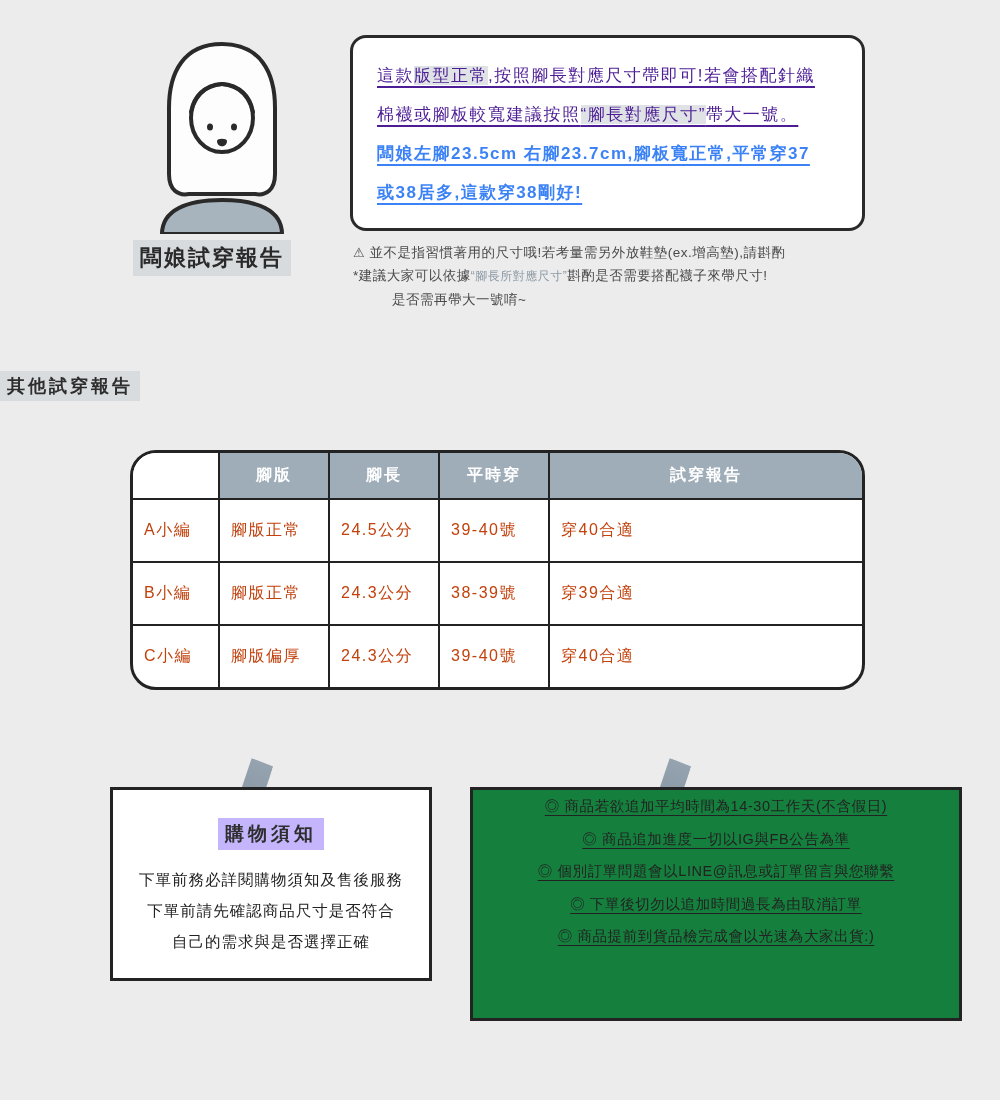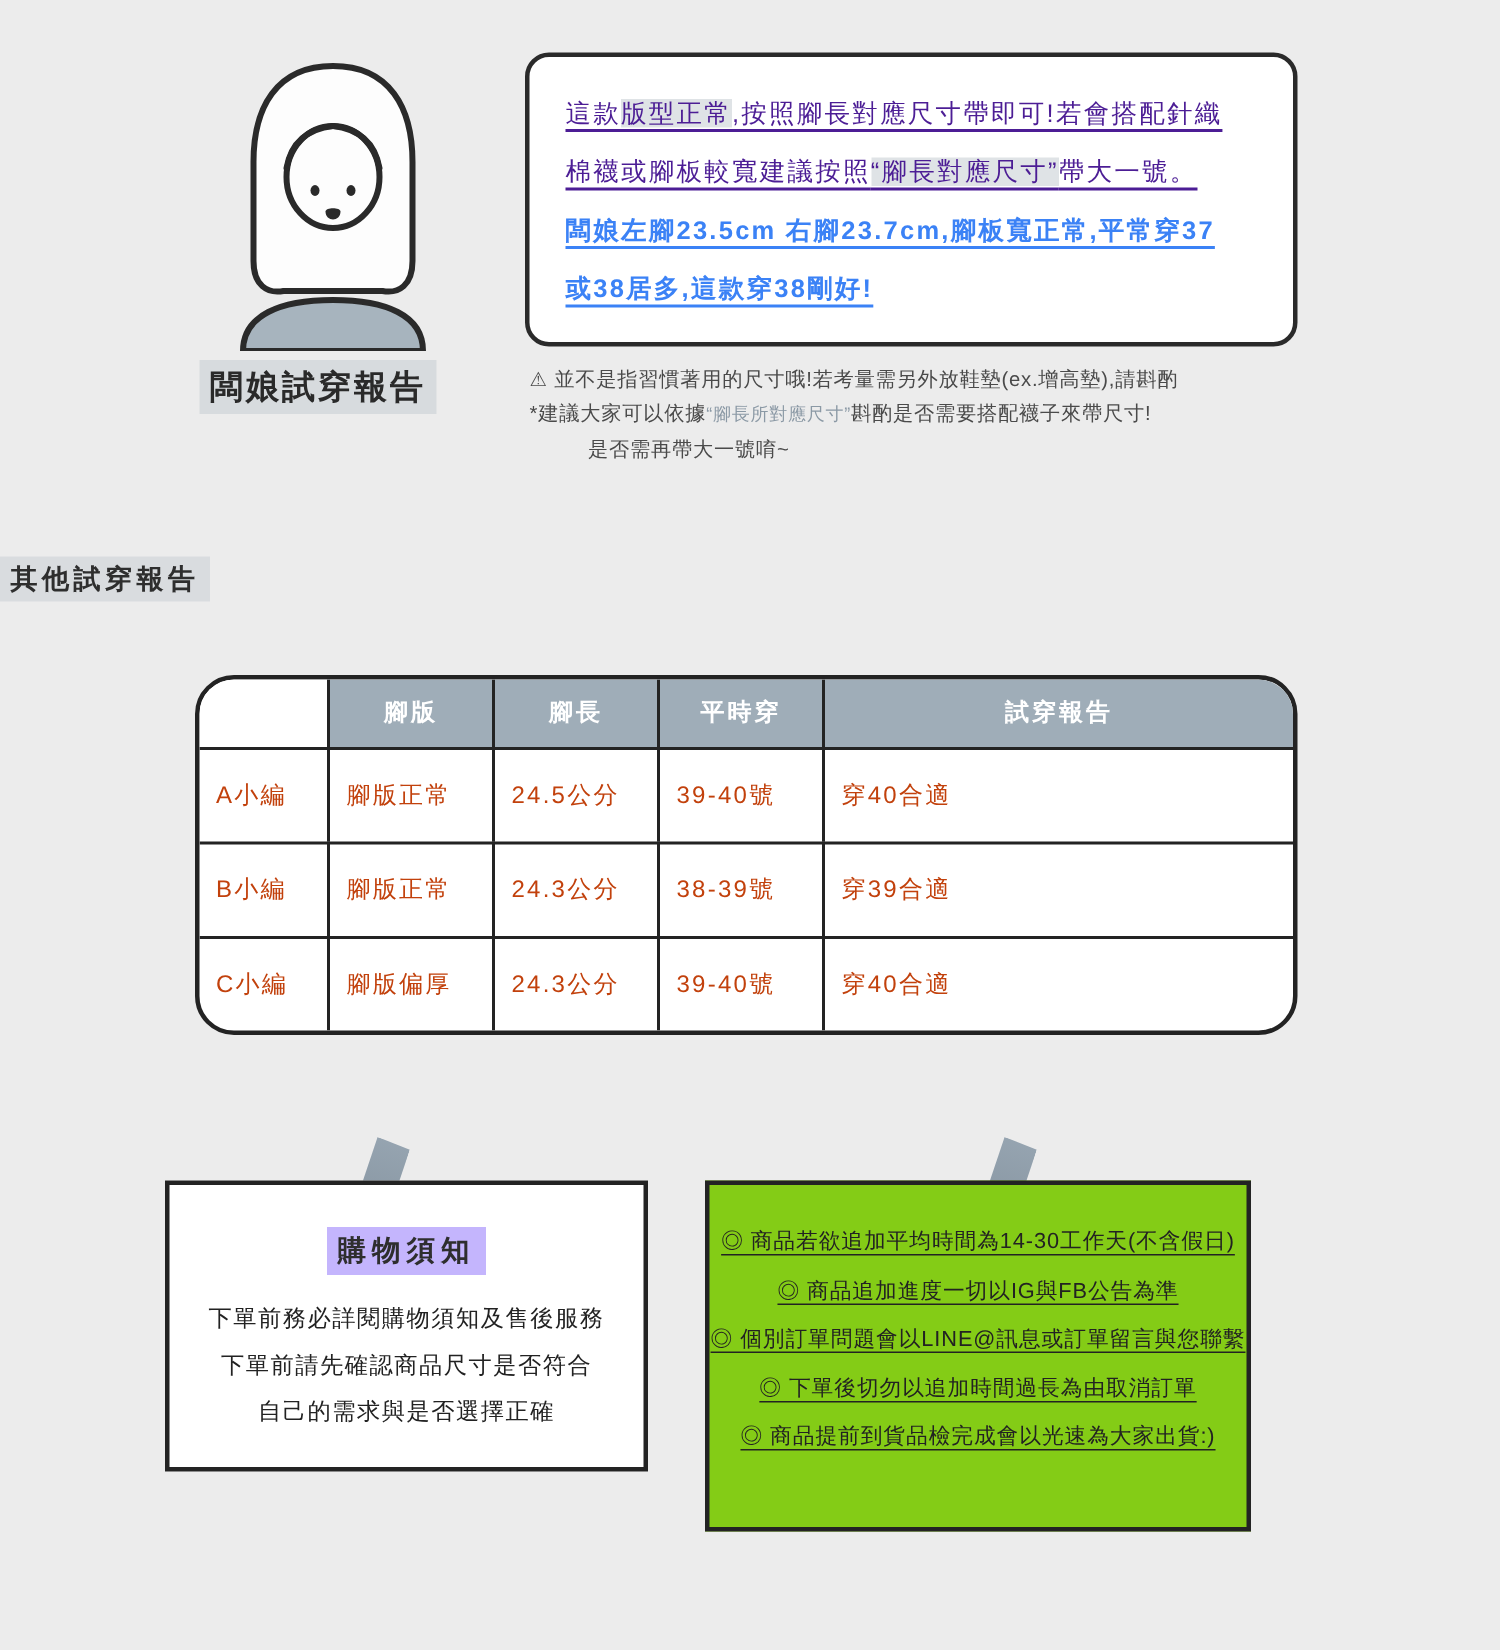--- a/index.html
+++ b/index.html
@@ -76,23 +76,23 @@
     position:absolute; left:110px; top:787px; width:322px; height:194px;
     background:#ffffff; border:3px solid #232323; box-sizing:border-box;
     text-align:center; padding-top:28px;
   }
   .notice-title .hl { font-size:19px; font-weight:bold; letter-spacing:4px; background:#c4b5fd; }
   .notice-lines { margin-top:14px; }
   .notice-line { font-size:15.5px; line-height:31px; letter-spacing:1px; color:#222222; white-space:nowrap; }
 
   
   .policy-box {
-    position:absolute; left:470px; top:787px; width:364px; height:234px;
-    background:#84cc16; border:3px solid #232323; box-sizing:border-box;
-    text-align:center; padding-top:22px;
+    position:absolute; left:470px; top:787px; width:492px; height:234px;
+    background:#15803d; border:3px solid #232323; box-sizing:border-box;
+    text-align:center; 
   }
   .policy-line { font-size:14.5px; line-height:32.5px; letter-spacing:0.6px; color:#222222; white-space:nowrap; }
   .policy-line .ul { text-decoration-thickness:1px; text-underline-offset:4px; }
 </style>
 </head>
 <body>
 
 <div class="canvas">
 
   <div class="avatar">

